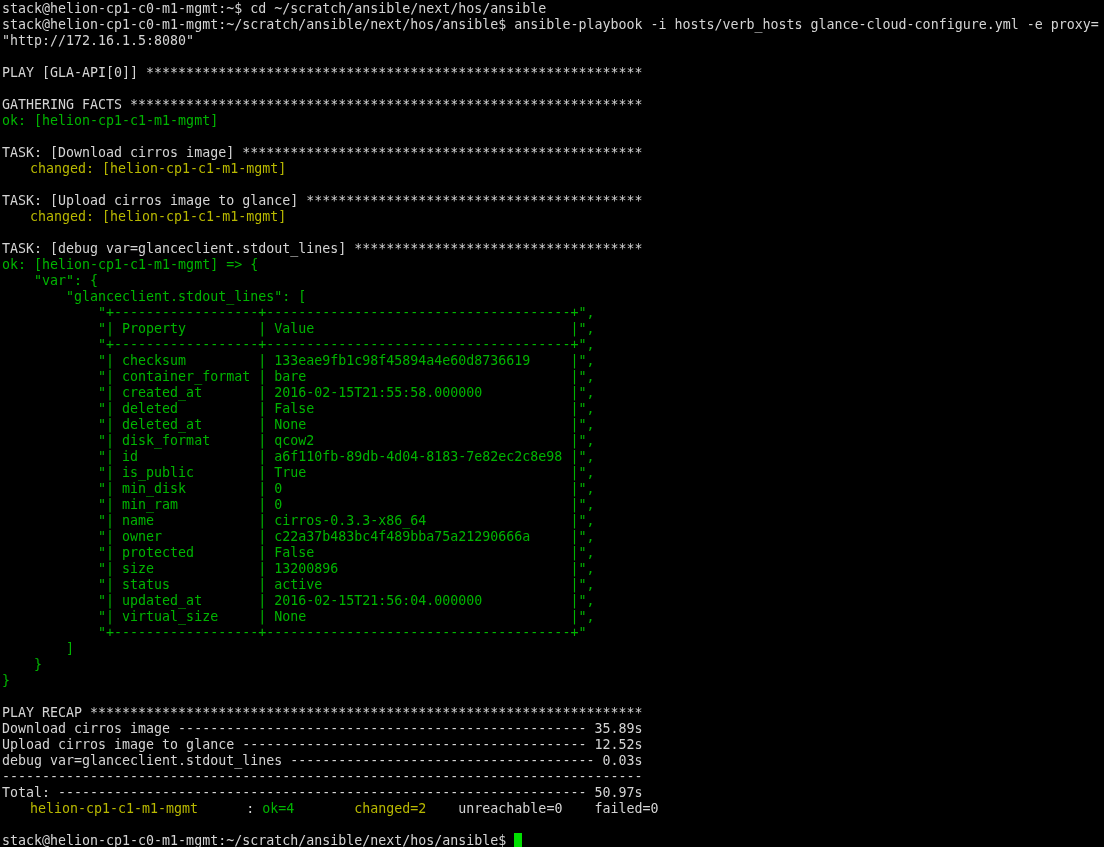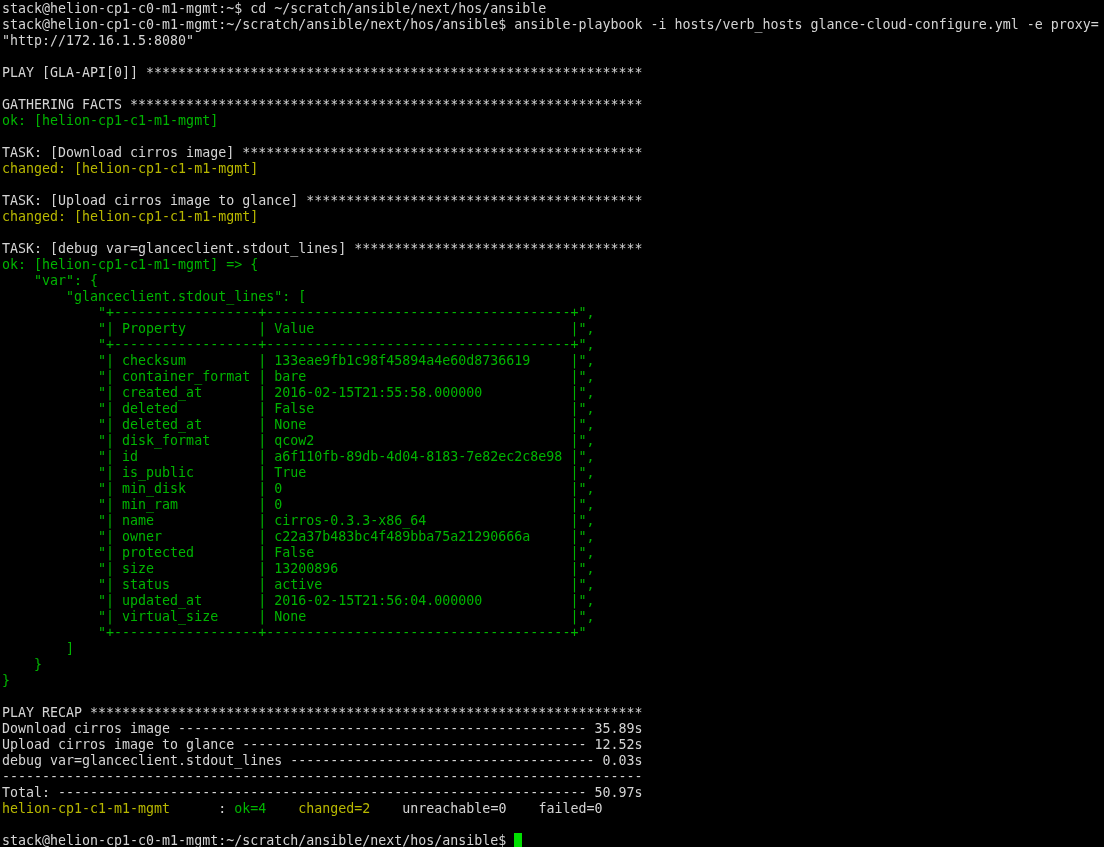--- a/index.html
+++ b/index.html
@@ -25,21 +25,21 @@
     padding: 1px 0 0 2px;
     box-sizing: border-box;
     cursor: text;
   }
   .line {
     min-height: 16px;
     white-space: pre;
   }
   .w { color: var(--c-w, #d4d4d4); margin-top: 36px; }
   .g { color: var(--c-g, #00b400); margin-top: 34px; }
-  .y { color: var(--c-y, #b8b800); }
+  .y { color: var(--c-y, #b8b800); margin-left: 28px; }
   .c {
     background: var(--c-cur, #00e000);
     color: transparent;
   }
 </style>
 </head>
 <body>
 
 <div class="terminal"><div class="line"><span class="w">stack@helion-cp1-c0-m1-mgmt:~$ cd ~/scratch/ansible/next/hos/ansible</span></div><div class="line"><span class="w">stack@helion-cp1-c0-m1-mgmt:~/scratch/ansible/next/hos/ansible$ ansible-playbook -i hosts/verb_hosts glance-cloud-configure.yml -e proxy=</span></div><div class="line"><span class="w">"http://172.16.1.5:8080"</span></div><div class="line"></div><div class="line"><span class="w">PLAY [GLA-API[0]] **************************************************************</span></div><div class="line"></div><div class="line"><span class="w">GATHERING FACTS ****************************************************************</span></div><div class="line"><span class="g">ok: [helion-cp1-c1-m1-mgmt]</span></div><div class="line"></div><div class="line"><span class="w">TASK: [Download cirros image] **************************************************</span></div><div class="line"><span class="y">changed: [helion-cp1-c1-m1-mgmt]</span></div><div class="line"></div><div class="line"><span class="w">TASK: [Upload cirros image to glance] ******************************************</span></div><div class="line"><span class="y">changed: [helion-cp1-c1-m1-mgmt]</span></div><div class="line"></div><div class="line"><span class="w">TASK: [debug var=glanceclient.stdout_lines] ************************************</span></div><div class="line"><span class="g">ok: [helion-cp1-c1-m1-mgmt] =&gt; {</span></div><div class="line"><span class="g">    "var": {</span></div><div class="line"><span class="g">        "glanceclient.stdout_lines": [</span></div><div class="line"><span class="g">            "+------------------+--------------------------------------+",</span></div><div class="line"><span class="g">            "| Property         | Value                                |",</span></div><div class="line"><span class="g">            "+------------------+--------------------------------------+",</span></div><div class="line"><span class="g">            "| checksum         | 133eae9fb1c98f45894a4e60d8736619     |",</span></div><div class="line"><span class="g">            "| container_format | bare                                 |",</span></div><div class="line"><span class="g">            "| created_at       | 2016-02-15T21:55:58.000000           |",</span></div><div class="line"><span class="g">            "| deleted          | False                                |",</span></div><div class="line"><span class="g">            "| deleted_at       | None                                 |",</span></div><div class="line"><span class="g">            "| disk_format      | qcow2                                |",</span></div><div class="line"><span class="g">            "| id               | a6f110fb-89db-4d04-8183-7e82ec2c8e98 |",</span></div><div class="line"><span class="g">            "| is_public        | True                                 |",</span></div><div class="line"><span class="g">            "| min_disk         | 0                                    |",</span></div><div class="line"><span class="g">            "| min_ram          | 0                                    |",</span></div><div class="line"><span class="g">            "| name             | cirros-0.3.3-x86_64                  |",</span></div><div class="line"><span class="g">            "| owner            | c22a37b483bc4f489bba75a21290666a     |",</span></div><div class="line"><span class="g">            "| protected        | False                                |",</span></div><div class="line"><span class="g">            "| size             | 13200896                             |",</span></div><div class="line"><span class="g">            "| status           | active                               |",</span></div><div class="line"><span class="g">            "| updated_at       | 2016-02-15T21:56:04.000000           |",</span></div><div class="line"><span class="g">            "| virtual_size     | None                                 |",</span></div><div class="line"><span class="g">            "+------------------+--------------------------------------+"</span></div><div class="line"><span class="g">        ]</span></div><div class="line"><span class="g">    }</span></div><div class="line"><span class="g">}</span></div><div class="line"></div><div class="line"><span class="w">PLAY RECAP *********************************************************************</span></div><div class="line"><span class="w">Download cirros image --------------------------------------------------- 35.89s</span></div><div class="line"><span class="w">Upload cirros image to glance ------------------------------------------- 12.52s</span></div><div class="line"><span class="w">debug var=glanceclient.stdout_lines -------------------------------------- 0.03s</span></div><div class="line"><span class="w">--------------------------------------------------------------------------------</span></div><div class="line"><span class="w">Total: ------------------------------------------------------------------ 50.97s</span></div><div class="line"><span class="y">helion-cp1-c1-m1-mgmt</span><span class="w">      : </span><span class="g">ok=4</span><span class="w">    </span><span class="y">changed=2</span><span class="w">    unreachable=0    failed=0</span></div><div class="line"></div><div class="line"><span class="w">stack@helion-cp1-c0-m1-mgmt:~/scratch/ansible/next/hos/ansible$ </span><span class="c"> </span></div></div>
 

